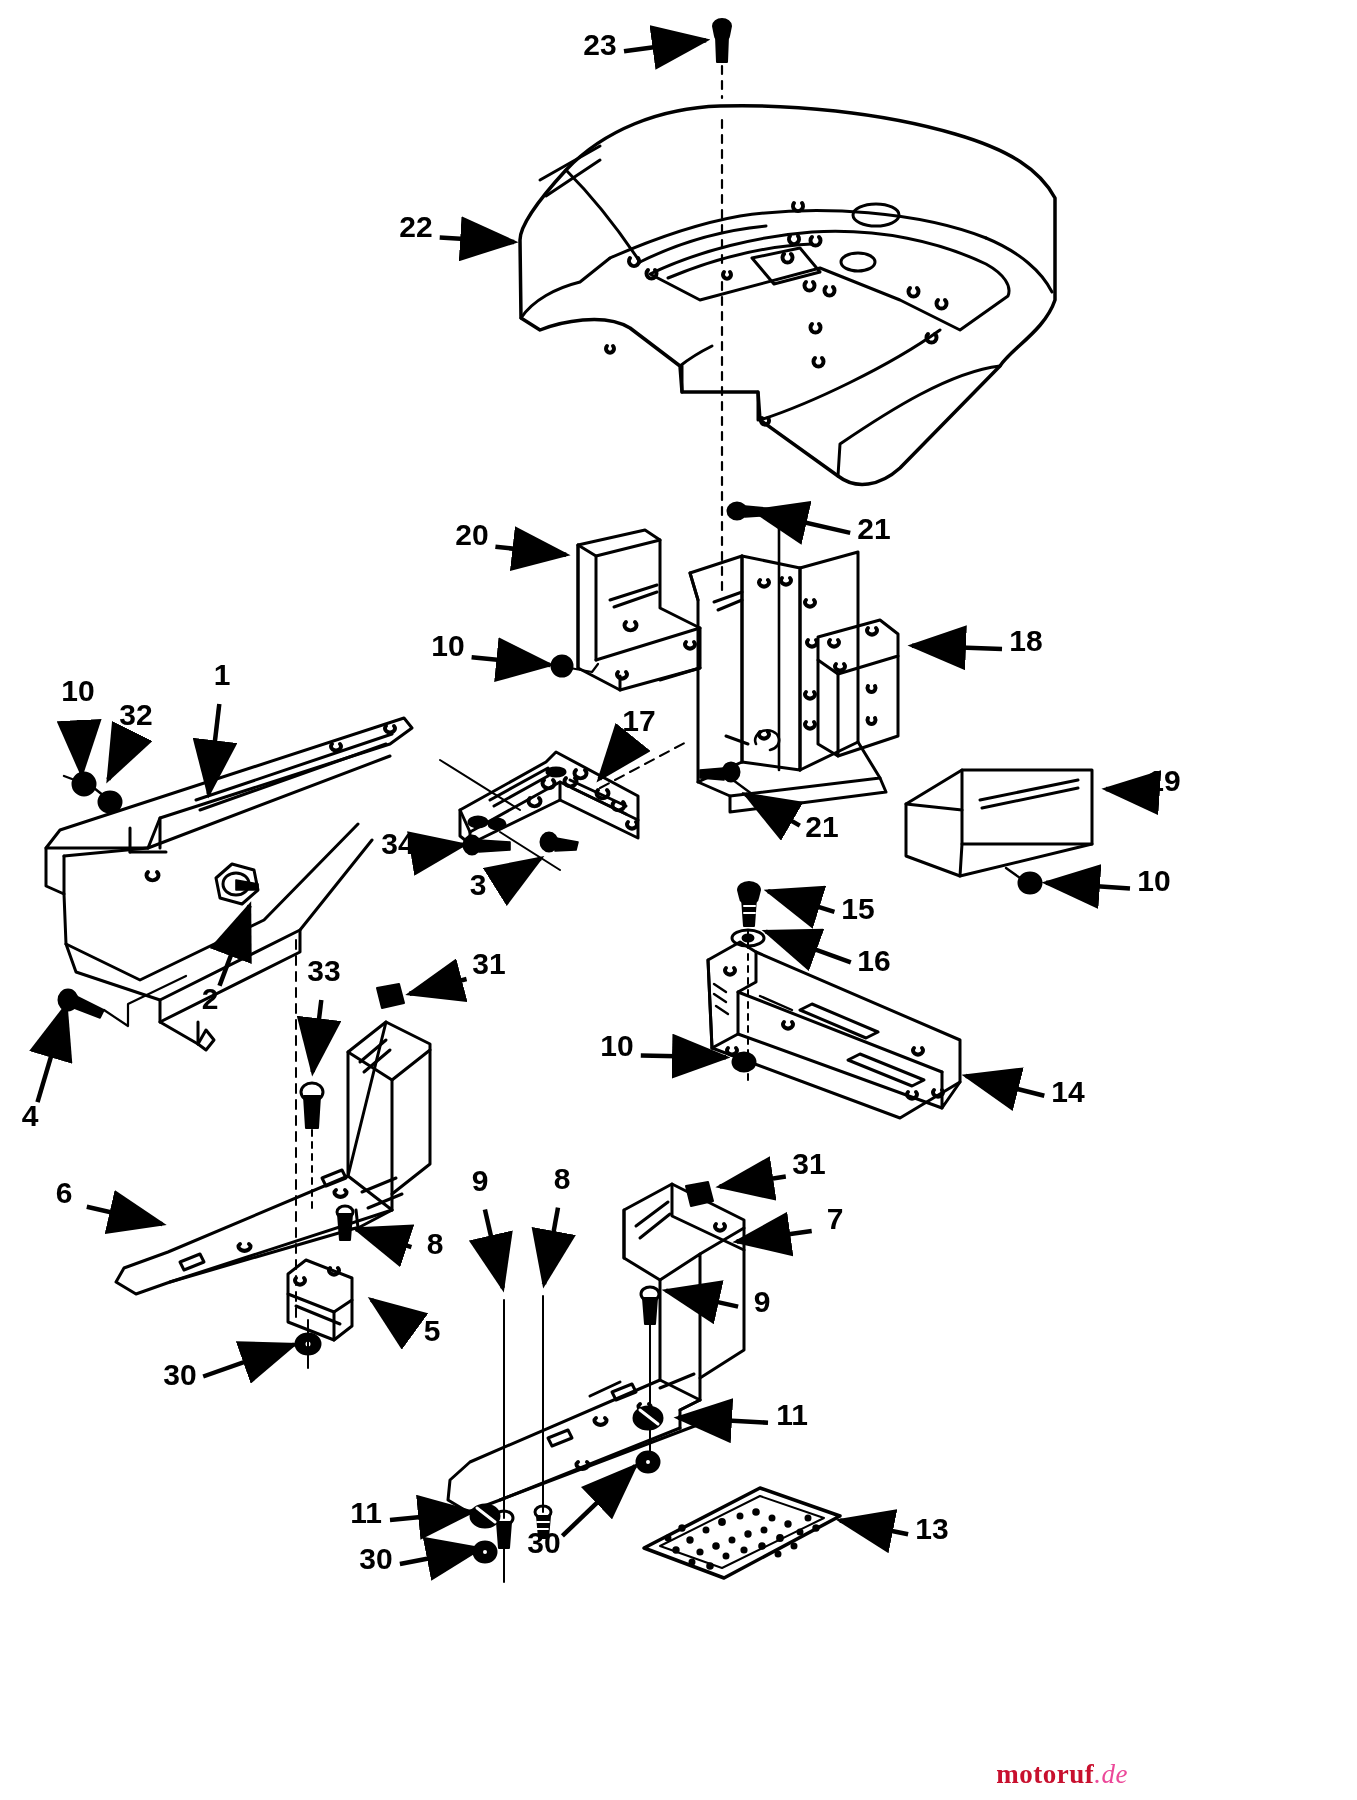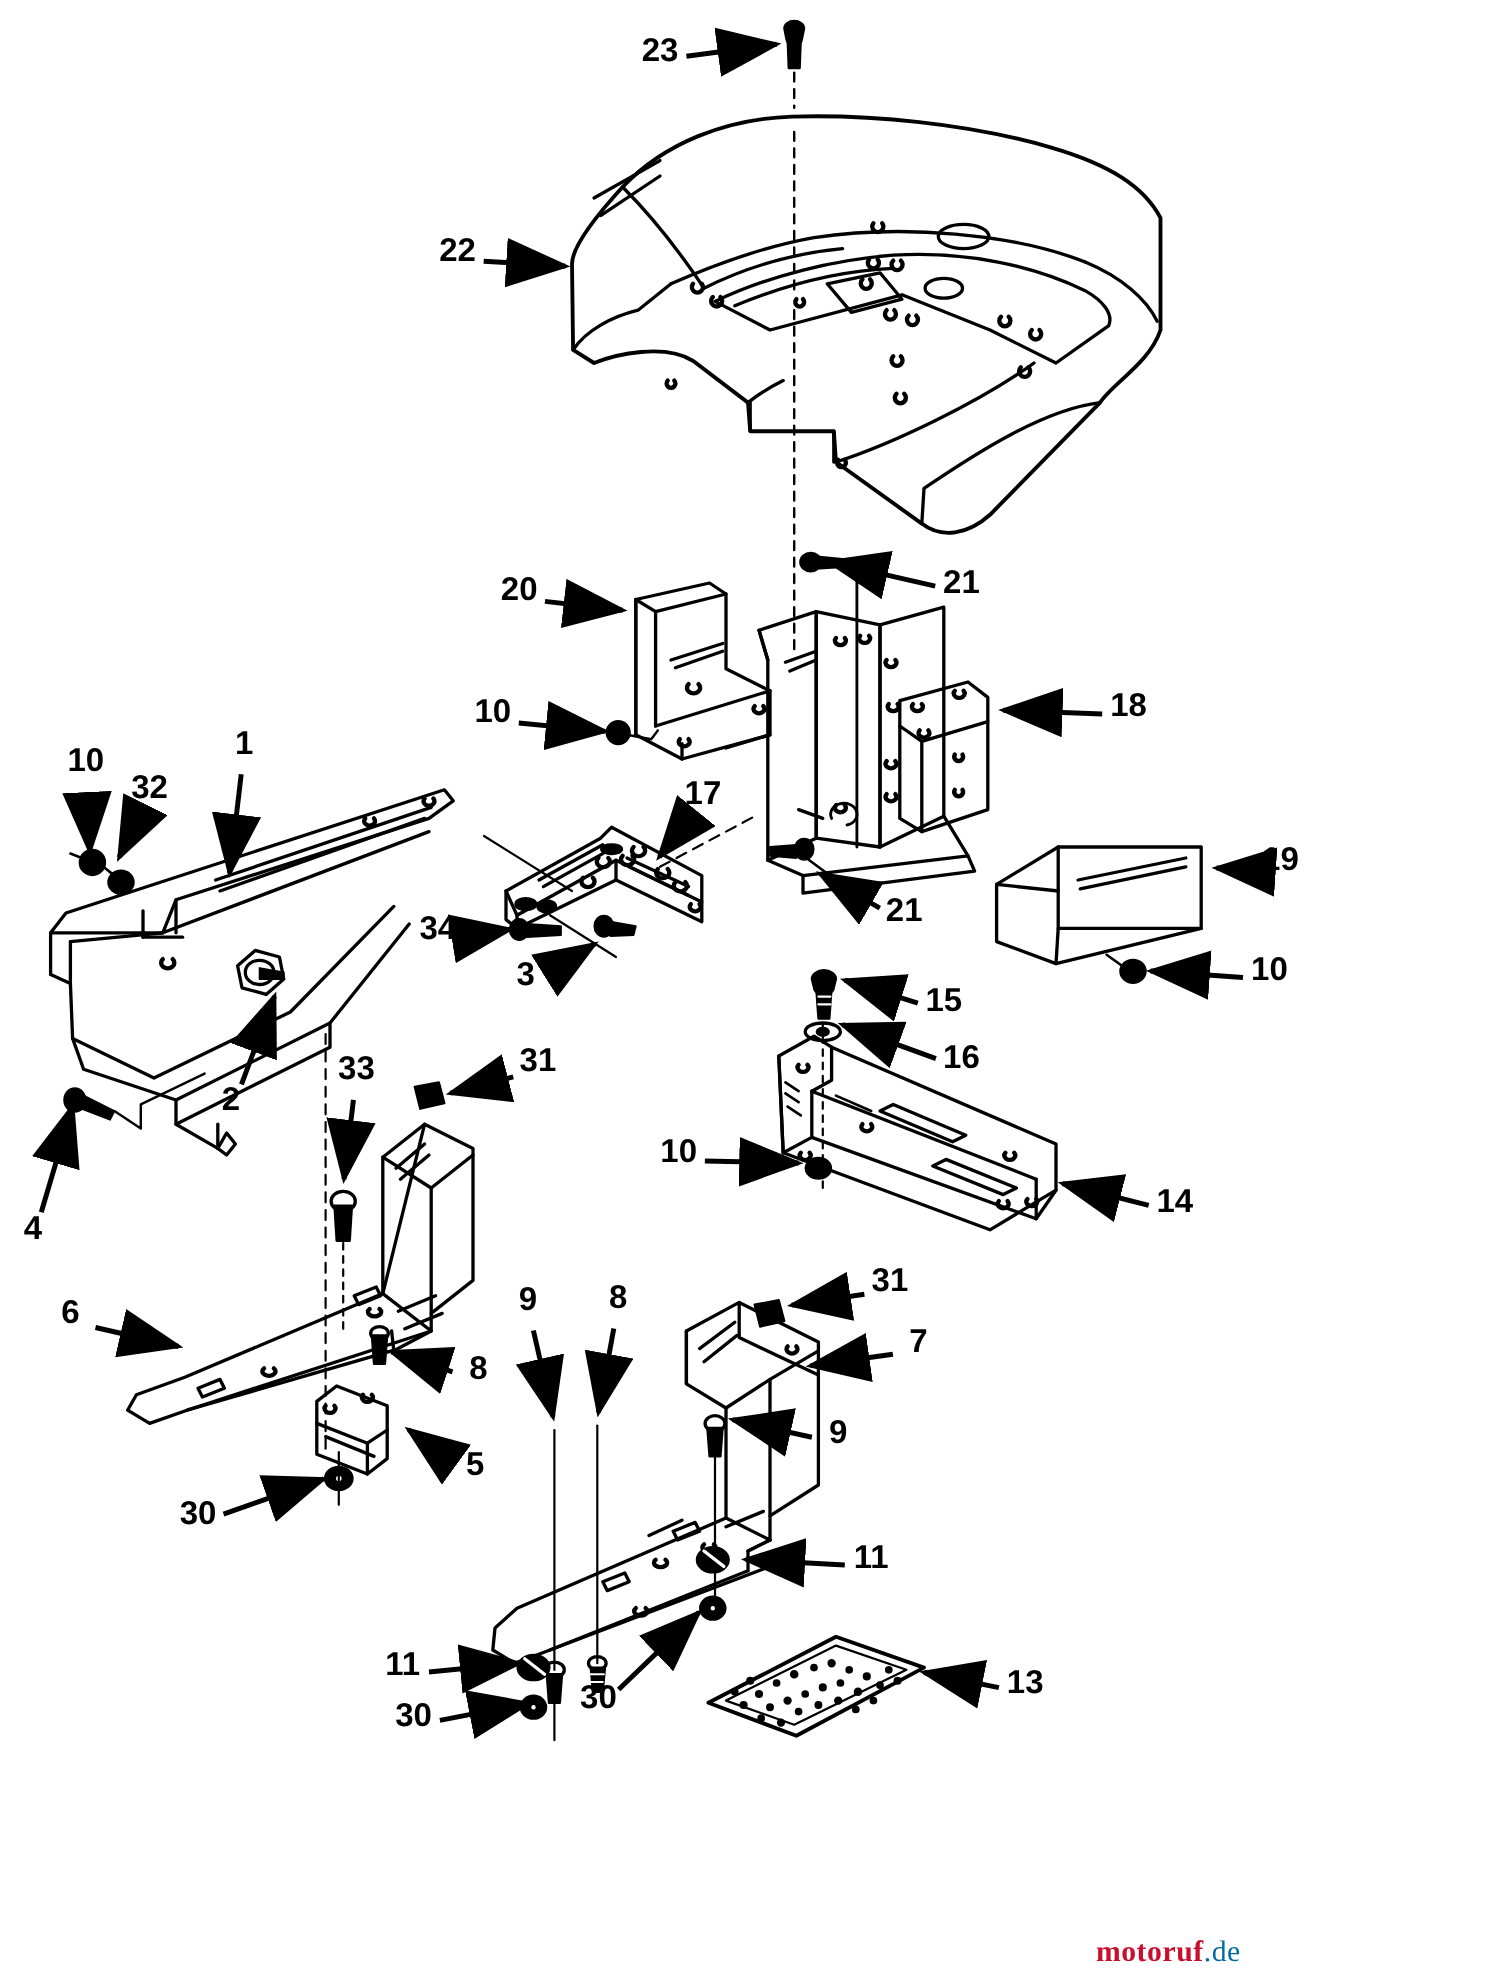--- a/index.html
+++ b/index.html
@@ -4,21 +4,21 @@
 <style>
   html,body{margin:0;padding:0;background:#fff;}
   body{width:1357px;height:1800px;position:relative;overflow:hidden;
        font-family:"Liberation Sans",sans-serif;}
   #stage{position:absolute;inset:0;width:1146px;height:1800px;}
   svg#diagram{position:absolute;left:0;top:0;width:1357px;height:1800px;display:block;}
   .callout{font-family:"Liberation Sans",sans-serif;font-weight:bold;
            font-size:30px;fill:#000;}
   .wm{position:absolute;right:18px;bottom:10px;font-size:27px;letter-spacing:.5px;}
   .wm .m{color:#c8102e;font-weight:bold;font-family:"Liberation Serif",serif;}
-  .wm .d{color:#0369a1;font-family:"Liberation Serif",serif;}
+  .wm .d{color:#ec4899;font-family:"Liberation Serif",serif;font-style:italic;}
 </style>
 </head>
 <body>
 
 <div id="stage">
 
 <svg id="diagram" viewBox="0 0 1357 1800">
   <defs>
     <marker id="ah" markerWidth="13" markerHeight="10" refX="12" refY="5" orient="auto">
       <path d="M0,0 L13,5 L0,10 z" fill="#000"></path>

